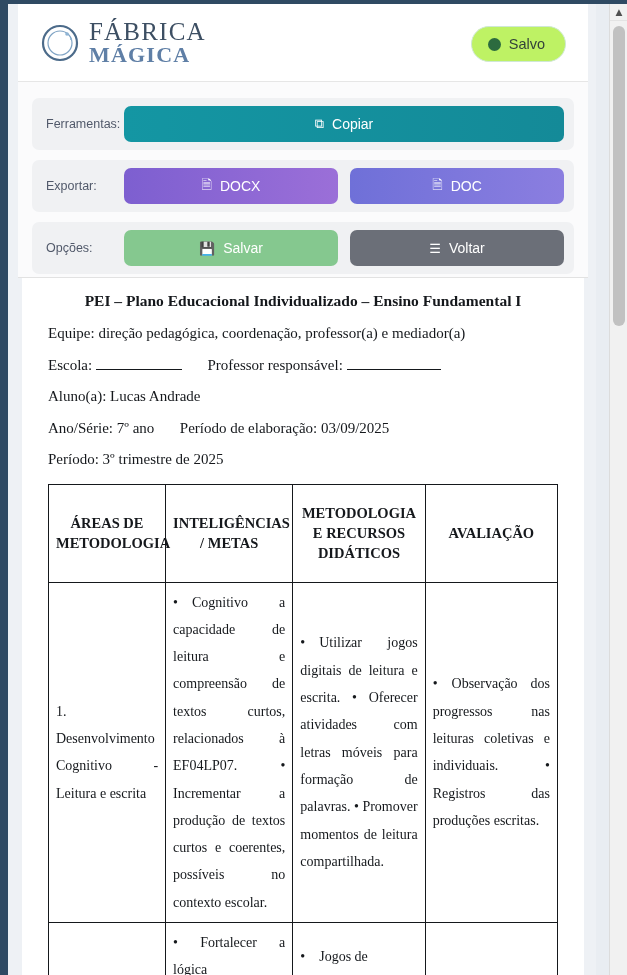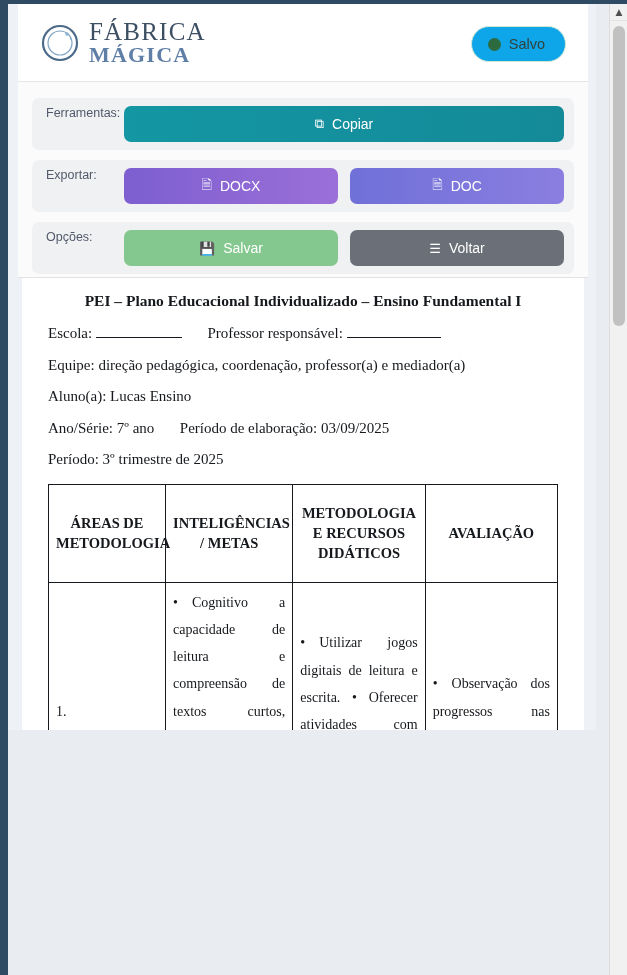--- a/index.html
+++ b/index.html
@@ -25,21 +25,21 @@
     position: absolute; top: 0; left: 0; width: 8px; height: 975px;
     background: #2f4a63;
   }
   .frame-right {
     position: absolute; top: 0; right: 0; width: 10px; height: 975px;
     background: #2f4a63;
   }
   .page {
     position: absolute;
     top: 4px; left: 8px;
-    width: 588px; height: 726px;
+    width: 588px; height: 971px;
     background: #eef1f5;
     overflow: hidden;
   }
 
   
   .scrollbar {
     position: absolute;
     top: 4px; right: 0;
     width: 18px; height: 971px;
     background: #f1f1f1;
@@ -87,21 +87,21 @@
     color: #3d4f63; font-weight: 400;
   }
   .logo-l2 {
     font-size: 22px; letter-spacing: 1.2px;
     color: #5f7fa6; font-weight: 700;
   }
   .status-pill {
     position: absolute;
     right: 22px; top: 22px;
     display: flex; align-items: center; gap: 8px;
-    background: #0ea5e9;
+    background: #bef264;
     border: 1px solid #cfe8d5;
     border-radius: 20px;
     padding: 9px 20px 9px 16px;
   }
   .status-dot {
     width: 13px; height: 13px; border-radius: 50%;
     background: #2c6b3f;
   }
   .status-label {
     font-family: "Liberation Sans", sans-serif;
@@ -111,21 +111,21 @@
   
   .toolbar-card {
     position: absolute;
     top: 78px; left: 10px;
     width: 570px; height: 196px;
     background: #fbfbfc;
     border-bottom: 1px solid #e2e2e2;
     padding: 16px 14px 10px 14px;
   }
   .tool-row {
-    display: flex; 
+    display: flex; align-items: center;
     background: #f0f1f3;
     border-radius: 7px;
     padding: 8px 10px;
     margin-bottom: 10px;
   }
   .tool-label {
     width: 82px; flex: 0 0 82px;
     font-family: "Liberation Sans", sans-serif;
     font-size: 12.5px;
     color: #51596a;
@@ -280,30 +280,30 @@
             <span class="bi">☰</span>
             <span>Voltar</span>
           </button>
         </span>
       </div>
     </div>
 
     <div class="doc">
       <div class="doc-title">PEI – Plano Educacional Individualizado – Ensino Fundamental I</div>
 
+      <div class="doc-line">Equipe: direção pedagógica, coordenação, professor(a) e mediador(a)</div>
+
       <div class="doc-line">
         <span>Escola:</span>
         <span class="blank b-short"></span>
         <span class="gap"></span>
         <span>Professor responsável:</span>
         <span class="blank b-long"></span>
       </div>
-
-      <div class="doc-line">Equipe: direção pedagógica, coordenação, professor(a) e mediador(a)</div>
-      <div class="doc-line">Aluno(a): Lucas Ensino</div>
+      <div class="doc-line">Aluno(a): Lucas Andrade</div>
 
       <div class="doc-line">
         <span>Ano/Série: 7º ano</span>
         <span class="gap"></span>
         <span>Período de elaboração: 03/09/2025</span>
       </div>
 
       <div class="doc-line">Período: 3º trimestre de 2025</div>
 
       <table class="pei">

